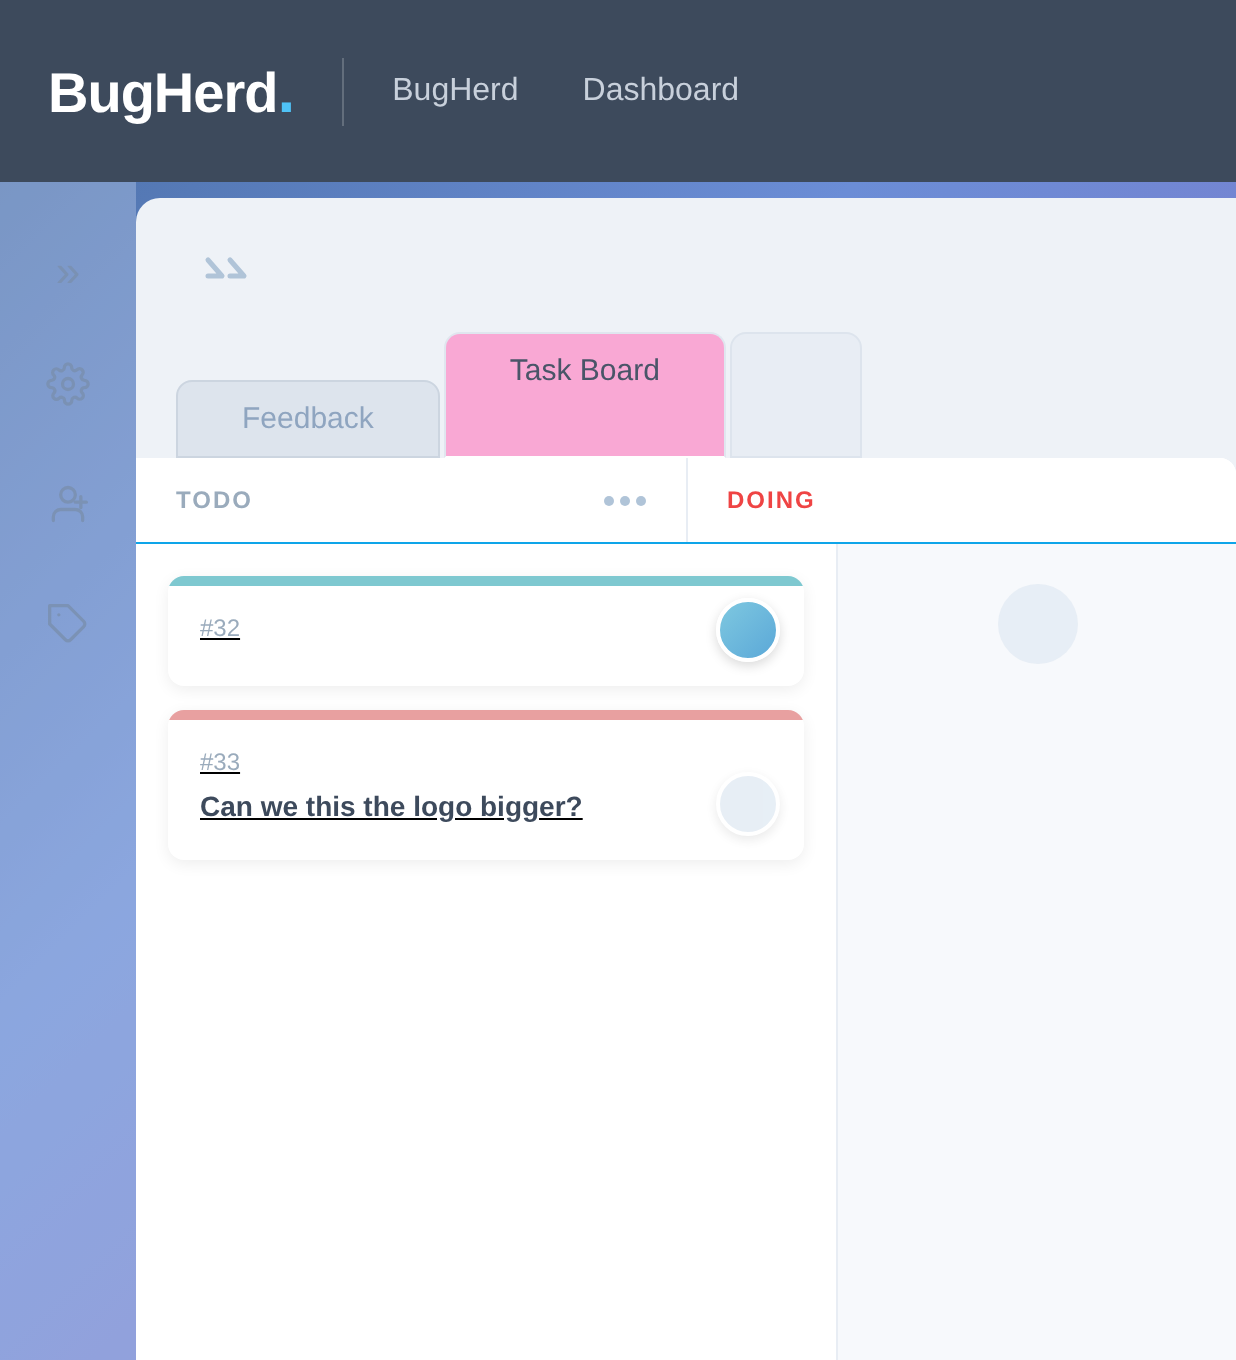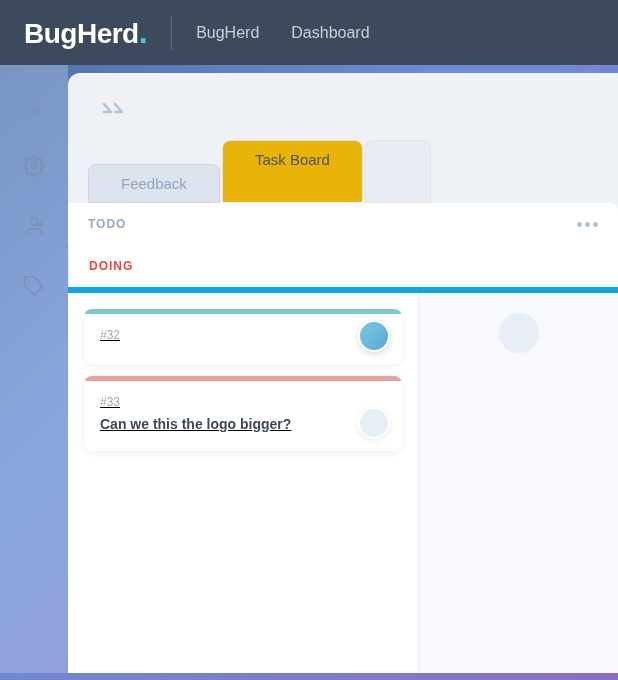--- a/index.html
+++ b/index.html
@@ -8,21 +8,21 @@
       height: 680px;
       overflow: hidden;
       font-family: -apple-system, BlinkMacSystemFont, 'Segoe UI', sans-serif;
       background: linear-gradient(135deg, #4a6fa5 0%, #6b8dd6 40%, #8b6fc7 100%);
       position: relative;
     }
 
     
     .top-nav {
       background: #3d4a5c;
-      height: 65px;
+      height: 91px;
       display: flex;
       align-items: center;
       padding: 0 24px;
       gap: 0;
     }
     .logo-area {
       display: flex;
       align-items: center;
       padding-right: 24px;
       border-right: 1px solid rgba(255,255,255,0.2);
@@ -115,21 +115,21 @@
       border: 1px solid transparent;
       position: relative;
     }
     .tab-feedback {
       background: #dde4ed;
       color: #8fa5c0;
       border-color: #ccd5e0;
       margin-top: 24px;
     }
     .tab-taskboard {
-      background: #eab308;
+      background: #f9a8d4;
       color: #4a5568;
       border-color: #e0e6ef;
       border-bottom-color: #ffffff;
       z-index: 2;
       margin-left: 2px;
     }
     .tab-extra {
       background: #e8edf4;
       border-color: #dde4ed;
       width: 40px;
@@ -143,23 +143,22 @@
       flex: 1;
       border-radius: 0 8px 0 0;
       overflow: hidden;
       display: flex;
       flex-direction: column;
     }
 
     
     .columns-header {
       display: flex;
-      border-bottom: 6px solid #0ea5e9;
+      border-bottom: 1px solid #0ea5e9;
       background: #fff;
-      flex-direction: column;
     }
     .col-header {
       padding: 14px 20px;
       font-size: 12px;
       font-weight: 700;
       letter-spacing: 1px;
       color: #9aabbc;
       text-transform: uppercase;
       flex: 1;
       display: flex;

